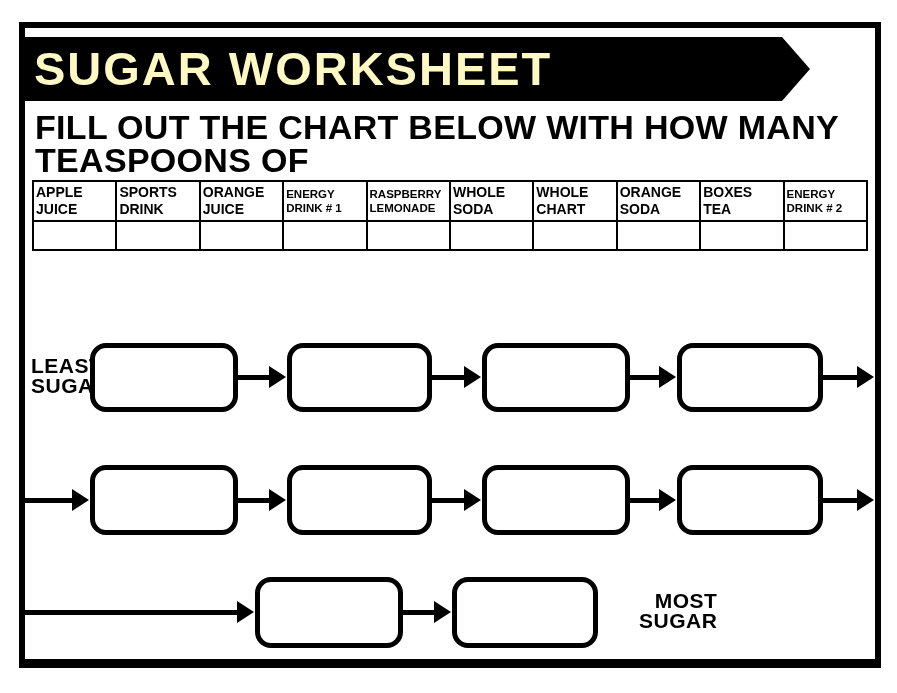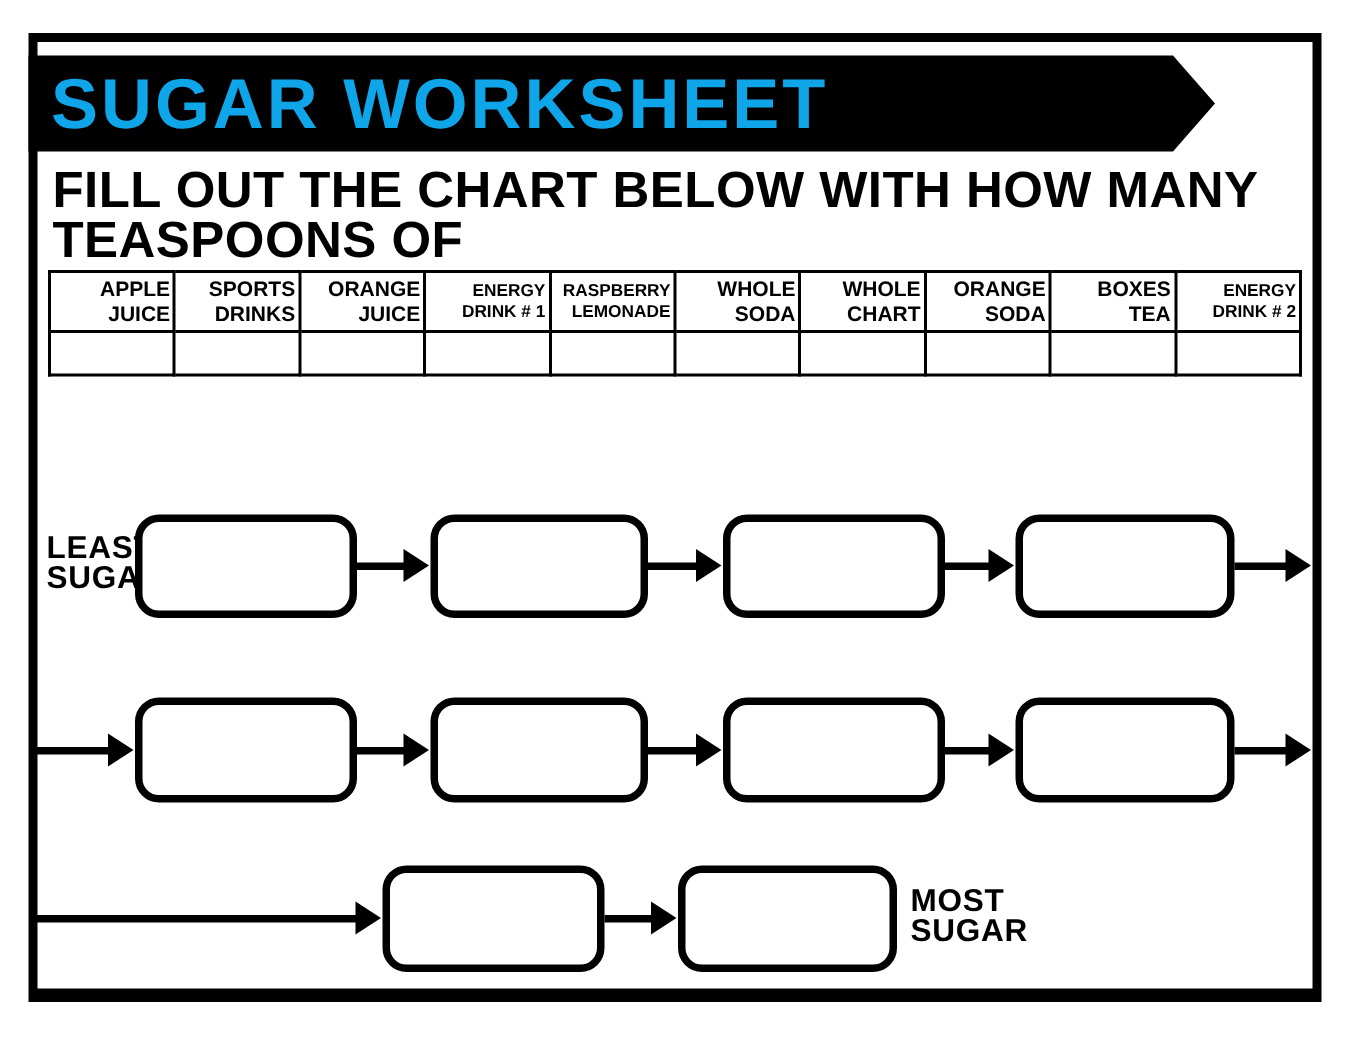--- a/index.html
+++ b/index.html
@@ -8,35 +8,35 @@
     font-family:"Liberation Sans", sans-serif; color:#000; overflow:hidden;
   }
   .frame {
     position:absolute; left:19px; top:22px; width:862px; height:646px;
     border:6px solid #000; border-bottom-width:9px; box-sizing:border-box;
   }
   
   .banner { position:absolute; left:19px; top:37px; width:763px; height:64px; background:#000; }
   .banner h1 {
     margin:0; padding-left:15px; line-height:64px; font-size:47px;
-    letter-spacing:2px; color:#0ea5e9; font-weight:bold; white-space:nowrap;
+    letter-spacing:2px; color:#fef9c3; font-weight:bold; white-space:nowrap;
   }
   .banner-tip {
     position:absolute; left:782px; top:37px; width:0; height:0;
     border-left:28px solid #000; border-top:32px solid transparent; border-bottom:32px solid transparent;
   }
   
   .instr { position:absolute; font-weight:bold; font-size:34px; letter-spacing:0.3px; }
   .instr1 { left:35px; top:111px; line-height:33px; }
   .instr2 { left:35px; top:259px; line-height:31px; }
   .ul { border-bottom:3px solid #000; padding-bottom:0px; }
   
   .sugar-table {
     position:absolute; left:32px; top:180px; width:836px;
-    border-collapse:collapse; table-layout:fixed; text-align:right;
+    border-collapse:collapse; table-layout:fixed; text-align:left;
   }
   .sugar-table th, .sugar-table td { border:2px solid #000; padding:0 2px; }
   .sugar-table th { height:38px; font-size:14px; line-height:1.25; white-space:pre-line; font-weight:bold; }
   .sugar-table th.small { font-size:11.5px; }
   .sugar-table td { height:27px; font-size:14px; font-weight:bold; }
   
   .box {
     position:absolute; box-sizing:border-box; background:#fff;
     border:5px solid #000; border-radius:16px;
     font-size:16px; font-weight:bold; text-align:center; line-height:60px;
@@ -65,21 +65,21 @@
   <div class="instr instr1">
     <div>FILL OUT THE CHART BELOW WITH HOW MANY TEASPOONS OF</div>
   </div>
 
   <table class="sugar-table">
     <tbody>
         <tr>
       <th>APPLE
 JUICE</th>
       <th>SPORTS
-DRINKS</th>
+DRINK</th>
       <th>ORANGE
 JUICE</th>
       <th class="small">ENERGY
 DRINK # 1</th>
       <th class="small">RASPBERRY
 LEMONADE</th>
       <th>WHOLE
 SODA</th>
       <th>WHOLE
 CHART</th>
@@ -146,15 +146,15 @@
     </div>
 
   <div class="arrow" style="left:24px; top:610px; width:214px;">
       <i class="head"></i>
     </div>
   <div class="box" style="left:255px; top:577px; width:148px; height:71px;"></div>
   <div class="arrow" style="left:403px; top:610px; width:32px;">
       <i class="head"></i>
     </div>
   <div class="box" style="left:452px; top:577px; width:146px; height:71px;"></div>
-  <div class="flow-label" style="left:607px; top:591px;">MOST
+  <div class="flow-label" style="left:639px; top:591px;text-align:right;">MOST
 SUGAR</div>
 </div>
 
 </body></html>

